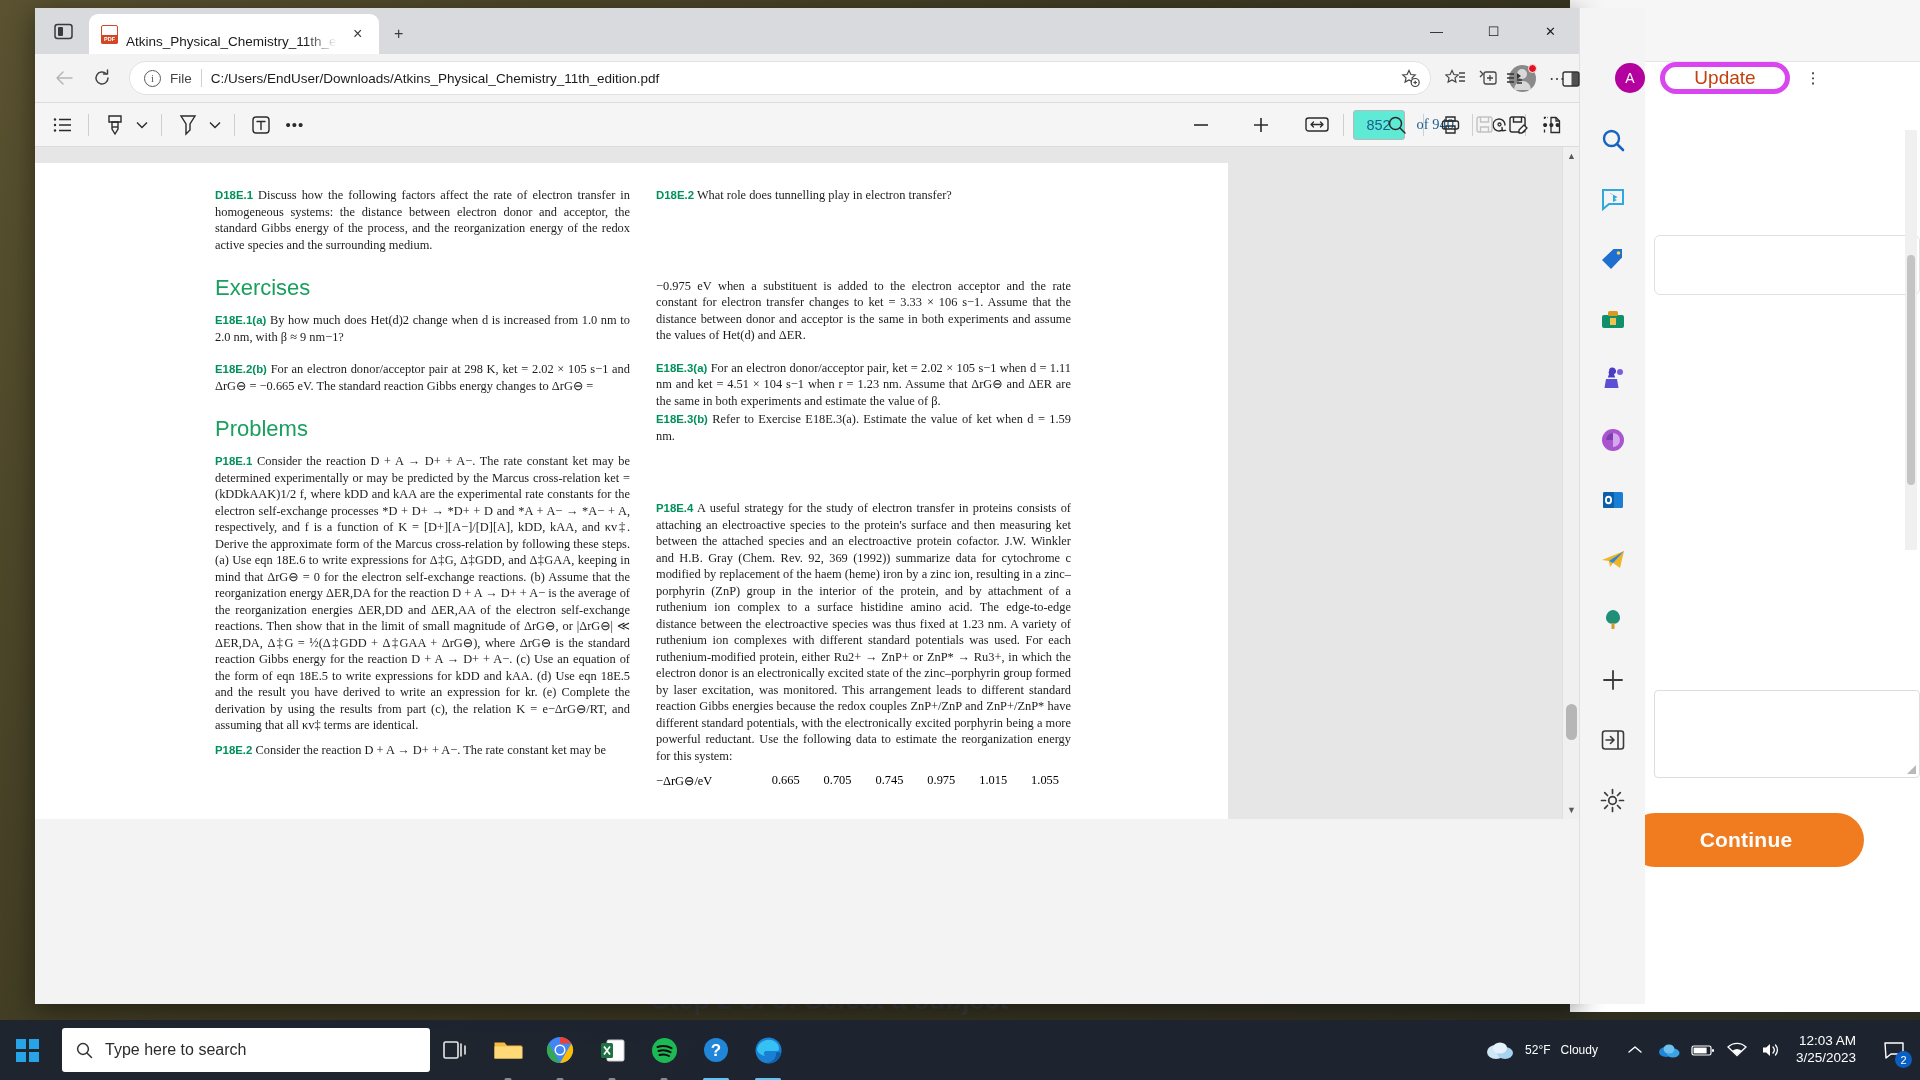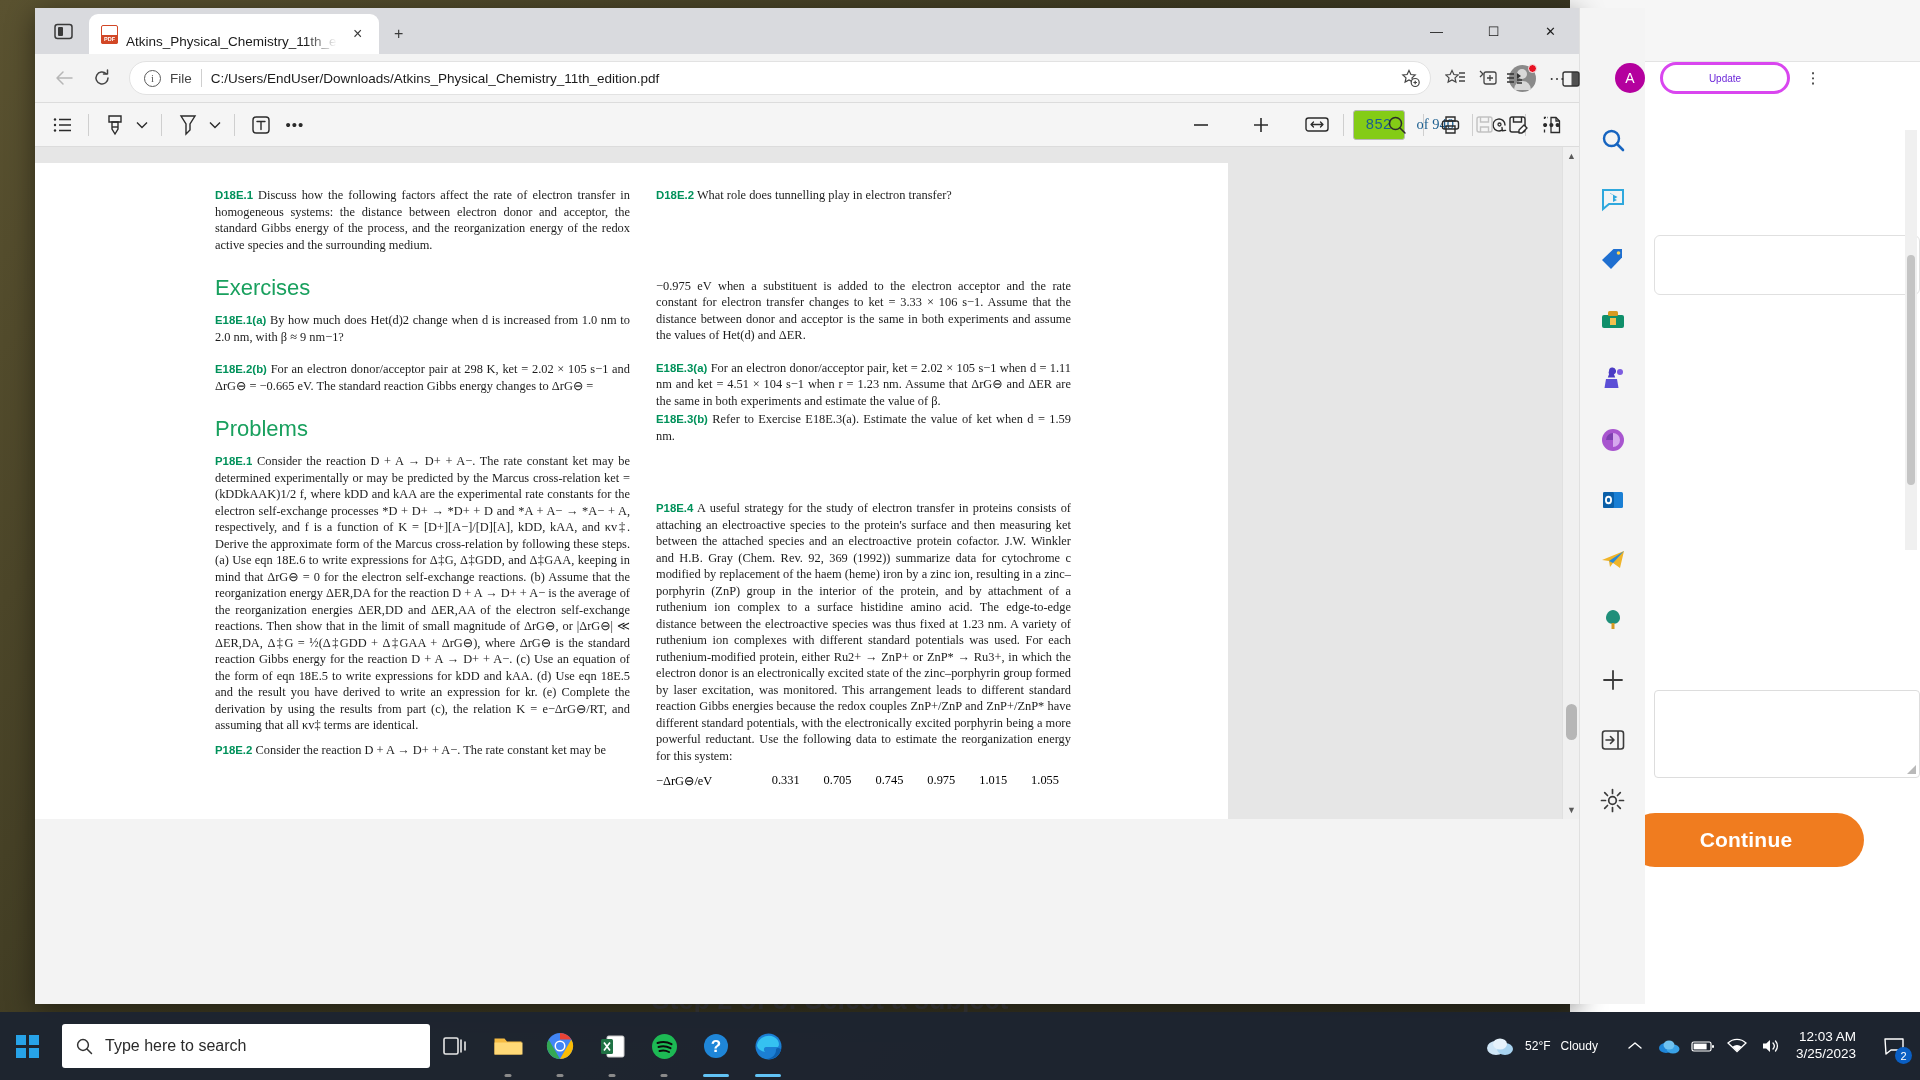--- a/index.html
+++ b/index.html
@@ -173,25 +173,25 @@
     position: relative;
   }
   .tb {
     height: 32px; min-width: 34px; border-radius: 4px;
     display: flex; align-items: center; justify-content: center;
     color: #2b2b2b; flex: none; padding: 0 4px;
   }
   .tb.caret { min-width: 20px; }
   .tb-sep { width: 1px; height: 22px; background: #cfcfcf; margin: 0 9px; flex: none; }
   #pagebox {
-    width: 52px; height: 30px; background: #84cc16;
+    width: 52px; height: 30px; background: #5eead4;
     border: 1px solid #b8b8b8; border-radius: 3px;
     display: flex; align-items: center; justify-content: center;
     font-size: 14.5px; color: #1b5e8f;
-    font-family: Liberation Mono, monospace; flex: none;
+    font-family: Liberation Sans, sans-serif; flex: none;
   }
   #pagetotal {
     font-size: 14.5px; color: #1b5e8f; margin-left: 12px;
     font-family: "Liberation Serif", serif; flex: none;
   }
   #tb-right { position: absolute; right: 10px; display: flex; align-items: center; }
 
   
   #viewer {
     position: relative; height: 672px; background: #e6e6e6;
@@ -257,23 +257,23 @@
   .side-icon {
     width: 40px; height: 40px; border-radius: 8px;
     display: flex; align-items: center; justify-content: center;
     font-size: 22px;
   }
 
   
   #update-pill {
     position: absolute; left: 1660px; top: 62px;
     width: 130px; height: 32px; border-radius: 16px;
-    background: #ffffff; border: 3px solid #d946ef;
-    display: flex; align-items: center; justify-content: center;
-    font-size: 10px; color: #6d28d9; z-index: 6;
+    background: #ffffff; border: 5px solid #d946ef;
+    display: flex; align-items: center; justify-content: center;
+    font-size: 19px; color: #c2410c; z-index: 6;
   }
   #update-dots {
     position: absolute; left: 1800px; top: 64px; width: 26px; height: 28px;
     display: flex; align-items: center; justify-content: center;
     color: #1b1b1b; z-index: 6; font-size: 15px;
   }
   #bg-avatar {
     position: absolute; left: 1615px; top: 63px; width: 30px; height: 30px;
     border-radius: 50%; background: #b4009e; color: #fff;
     display: flex; align-items: center; justify-content: center;
@@ -289,21 +289,21 @@
     position: absolute; left: 1905px; top: 130px; width: 12px; height: 420px;
     background: #f0f0f0; z-index: 4;
   }
   #bg-scroll-thumb {
     position: absolute; left: 1907px; top: 255px; width: 8px; height: 230px;
     background: #c4c4c4; border-radius: 4px; z-index: 4;
   }
 
   
   #taskbar {
-    position: absolute; left: 0; bottom: 0; width: 1920px; height: 68px;
+    position: absolute; left: 0; bottom: 0; width: 1920px; height: 60px;
     background: rgba(28,36,48,.93);
     display: flex; align-items: center;
   }
   #start {
     width: 54px; height: 68px; display: flex;
     align-items: center; justify-content: center;
   }
   .winlogo { display: grid; grid-template-columns: 10px 10px; grid-template-rows: 10px 10px; gap: 3px; }
   .winlogo i { background: #27a3e8; display: block; }
   #searchbox {
@@ -619,21 +619,21 @@
 
           <div style="height:54px"></div>
 
           <div class="pdftext para">
             <span class="qlabel">P18E.4</span>
             <span>A useful strategy for the study of electron transfer in proteins consists of attaching an electroactive species to the protein's surface and then measuring ket between the attached species and an electroactive protein cofactor. J.W. Winkler and H.B. Gray (Chem. Rev. 92, 369 (1992)) summarize data for cytochrome c modified by replacement of the haem (heme) iron by a zinc ion, resulting in a zinc–porphyrin (ZnP) group in the interior of the protein, and by attachment of a ruthenium ion complex to a surface histidine amino acid. The edge-to-edge distance between the electroactive species was thus fixed at 1.23 nm. A variety of ruthenium ion complexes with different standard potentials was used. For each ruthenium-modified protein, either Ru2+ → ZnP+ or ZnP* → Ru3+, in which the electron donor is an electronically excited state of the zinc–porphyrin group formed by laser excitation, was monitored. This arrangement leads to different standard reaction Gibbs energies because the redox couples ZnP+/ZnP and ZnP+/ZnP* have different standard potentials, with the electronically excited porphyrin being a more powerful reductant. Use the following data to estimate the reorganization energy for this system:</span>
           </div>
 
           <div class="datarow">
             <span class="k">−ΔrG⊖/eV</span>
-            <span class="v">0.331</span>
+            <span class="v">0.665</span>
             <span class="v">0.705</span>
             <span class="v">0.745</span>
             <span class="v">0.975</span>
             <span class="v">1.015</span>
             <span class="v">1.055</span>
           </div>
         </div>
       </div>
     </div>
 

